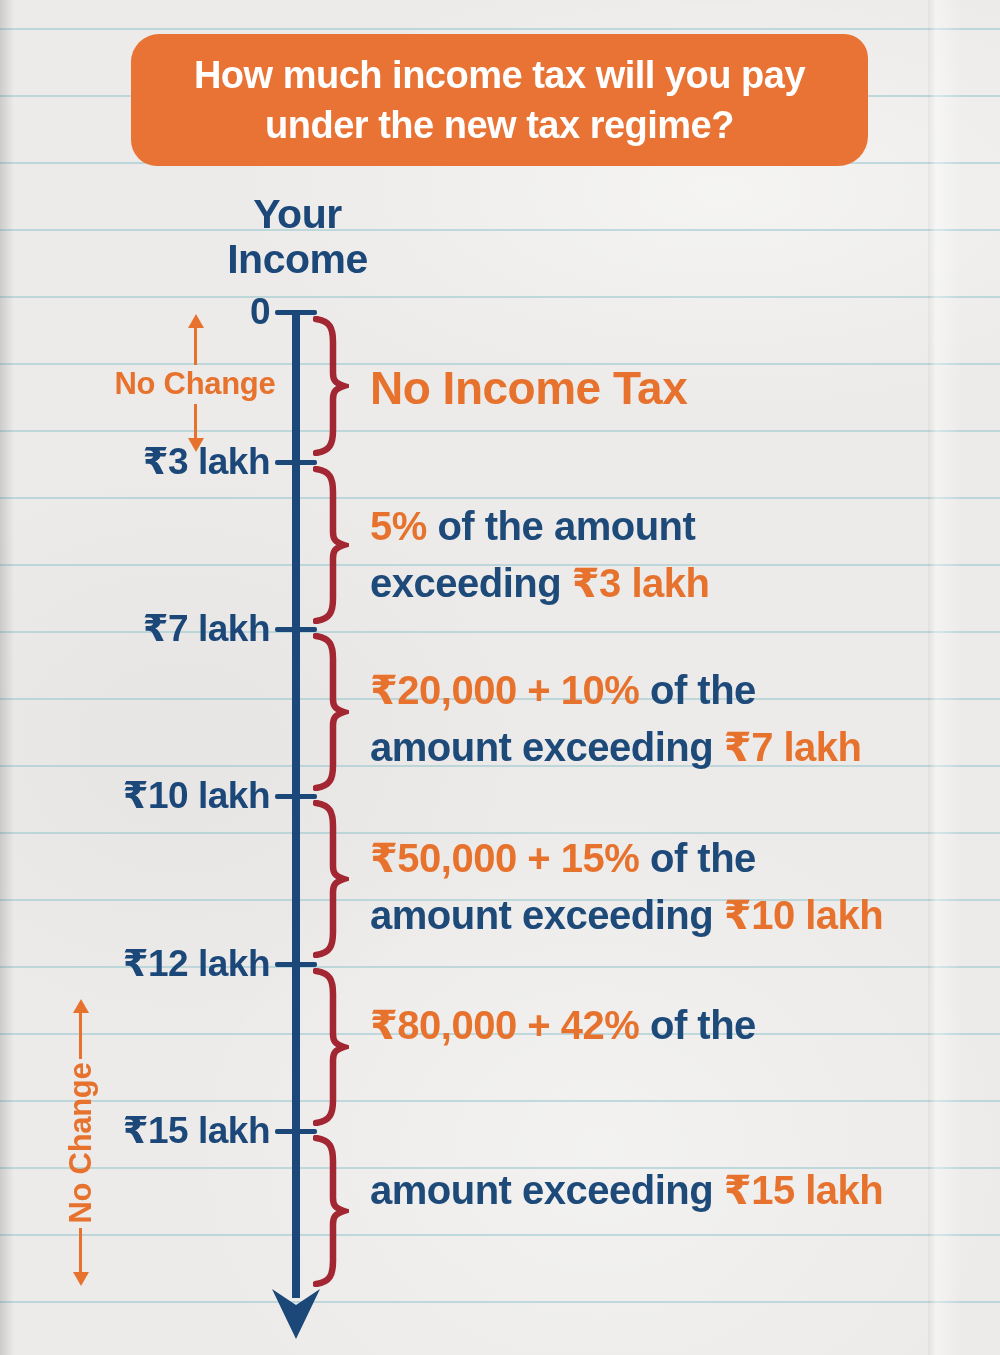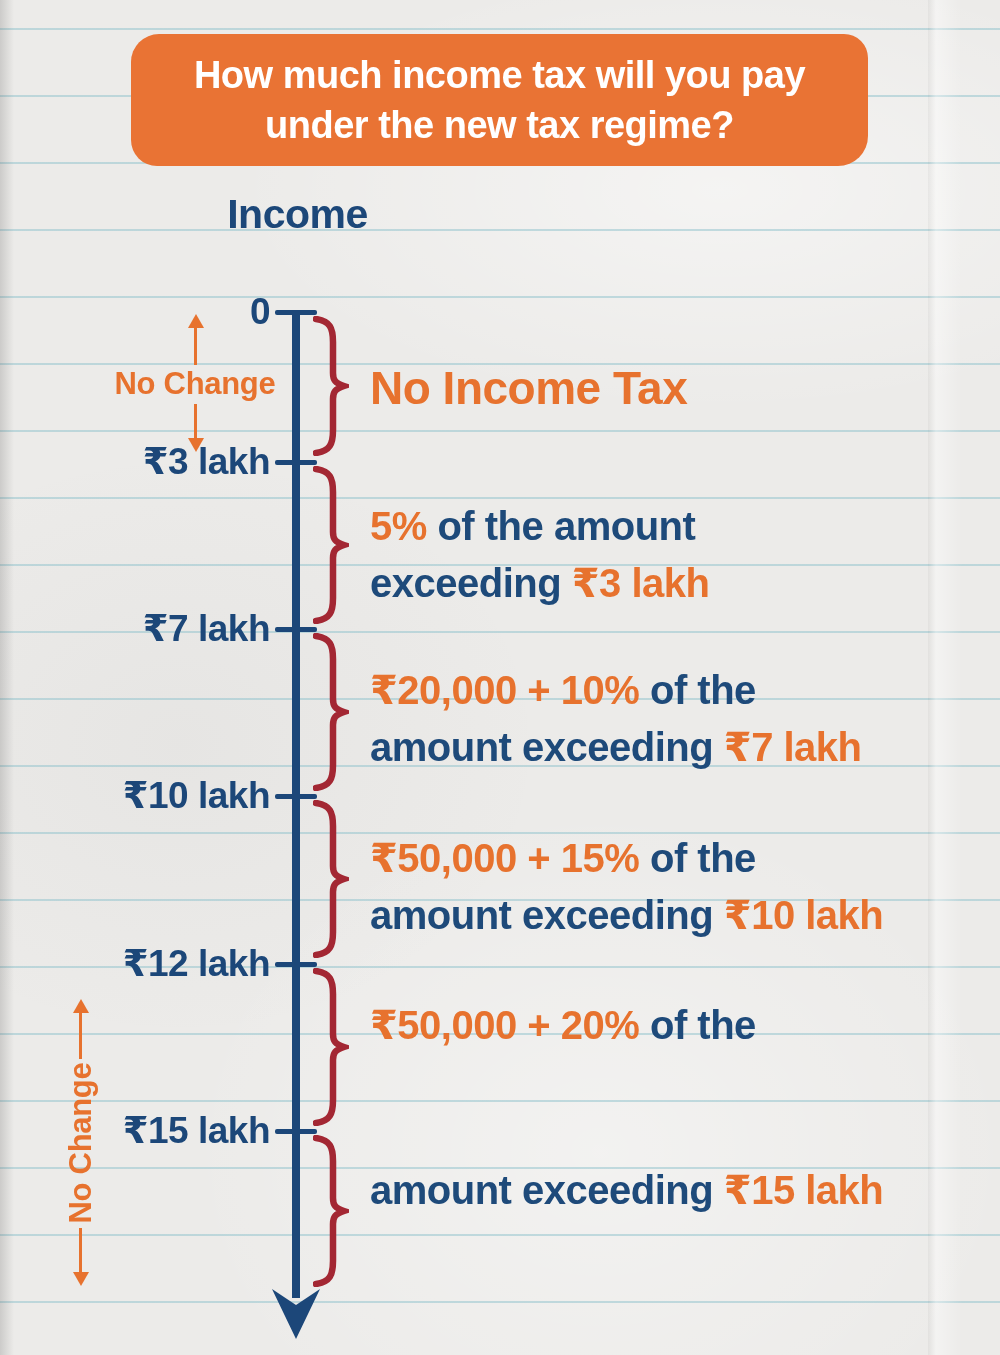--- a/index.html
+++ b/index.html
@@ -107,20 +107,21 @@
   <div class="ruling"></div>
   <div class="edge-left"></div>
   <div class="crease-right"></div>
 
   <div class="banner">
     <div>How much income tax will you pay</div>
     <div>under the new tax regime?</div>
   </div>
 
   <div class="axis-title">
+    <div>Your</div>
     <div>Income</div>
   </div>
 
   <div class="axis-line"></div>
   <svg class="axis-arrowhead" width="56" height="54" viewBox="0 0 56 54">
     <polygon points="4,2 28,18 52,2 28,52" fill="#1c4779"></polygon>
   </svg>
 
   <div class="tick m0"></div>
   <div class="tick m1"></div>
@@ -168,21 +169,21 @@
     <div><span class="orange">₹20,000 + 10%</span><span class="navy"> of the</span></div>
     <div><span class="navy">amount exceeding </span><span class="orange">₹7 lakh</span></div>
   </div>
 
   <div class="slab r3">
     <div><span class="orange">₹50,000 + 15%</span><span class="navy"> of the</span></div>
     <div><span class="navy">amount exceeding </span><span class="orange">₹10 lakh</span></div>
   </div>
 
   <div class="slab r4">
-    <div><span class="orange">₹50,000 + 20%</span><span class="navy"> of the</span></div>
+    <div><span class="orange">₹80,000 + 42%</span><span class="navy"> of the</span></div>
   </div>
 
   <div class="slab r5">
     <div><span class="navy">amount exceeding </span><span class="orange">₹15 lakh</span></div>
   </div>
 
   <div class="head head-up h-nct-up"></div>
   <div class="nc-line nct-up"></div>
   <div class="nc-label nc-top-label">No Change</div>
   <div class="nc-line nct-down"></div>

